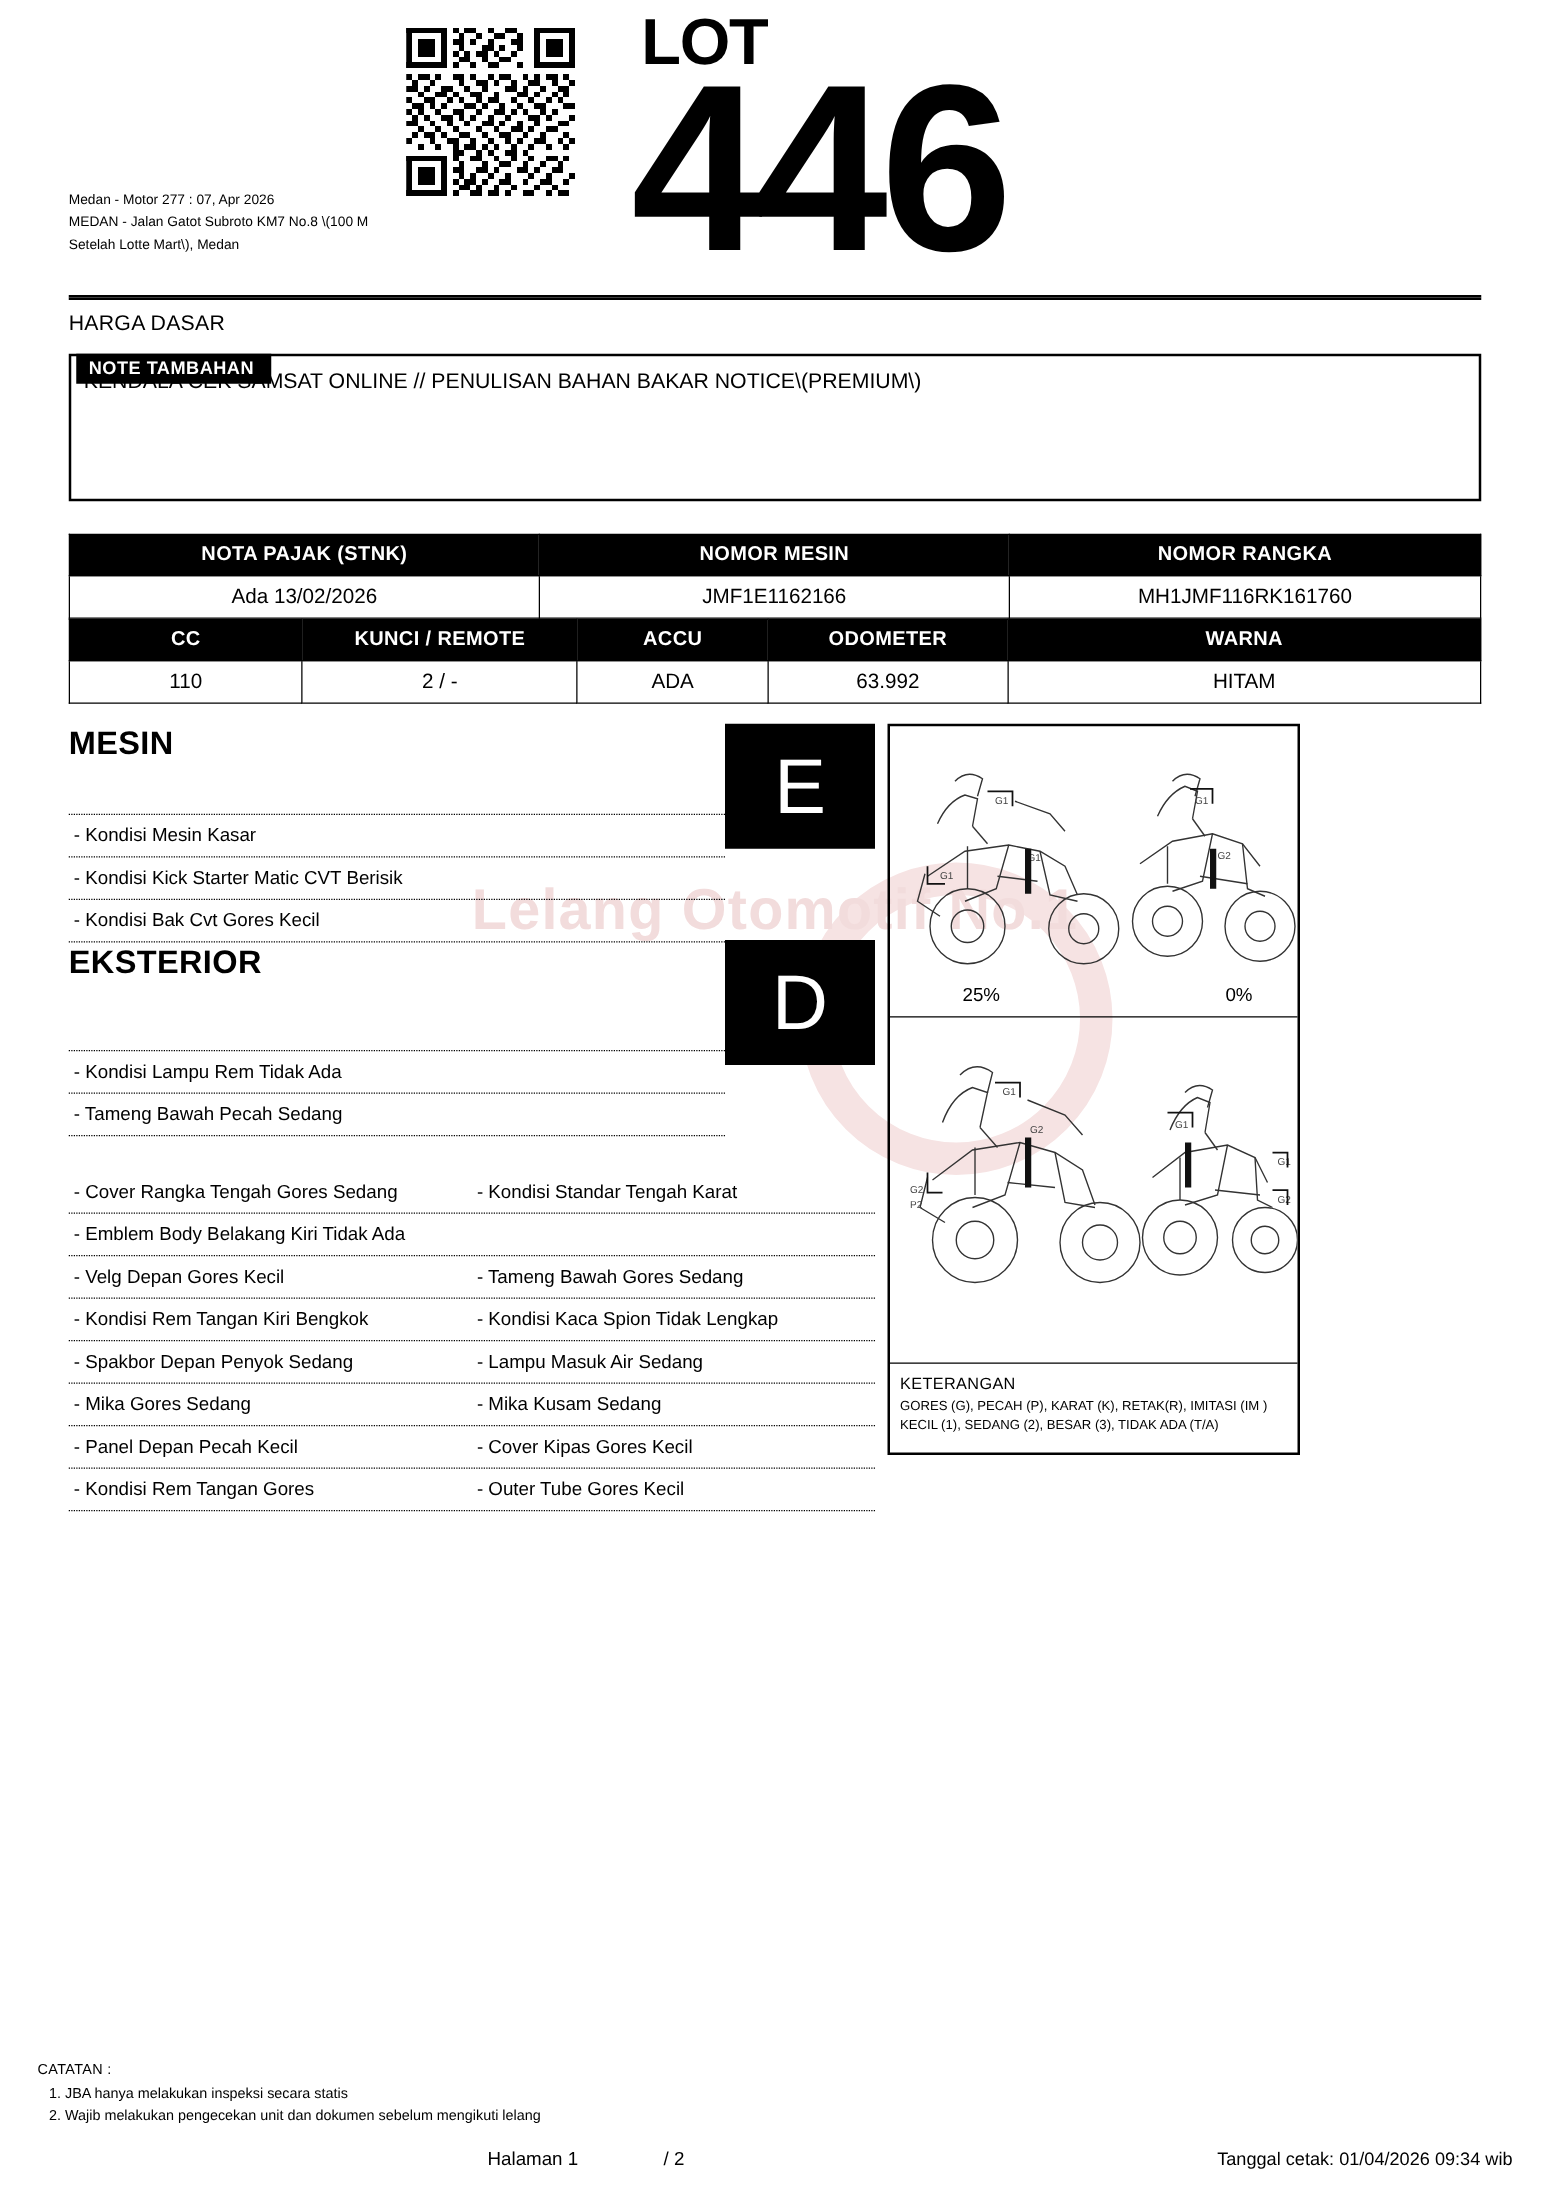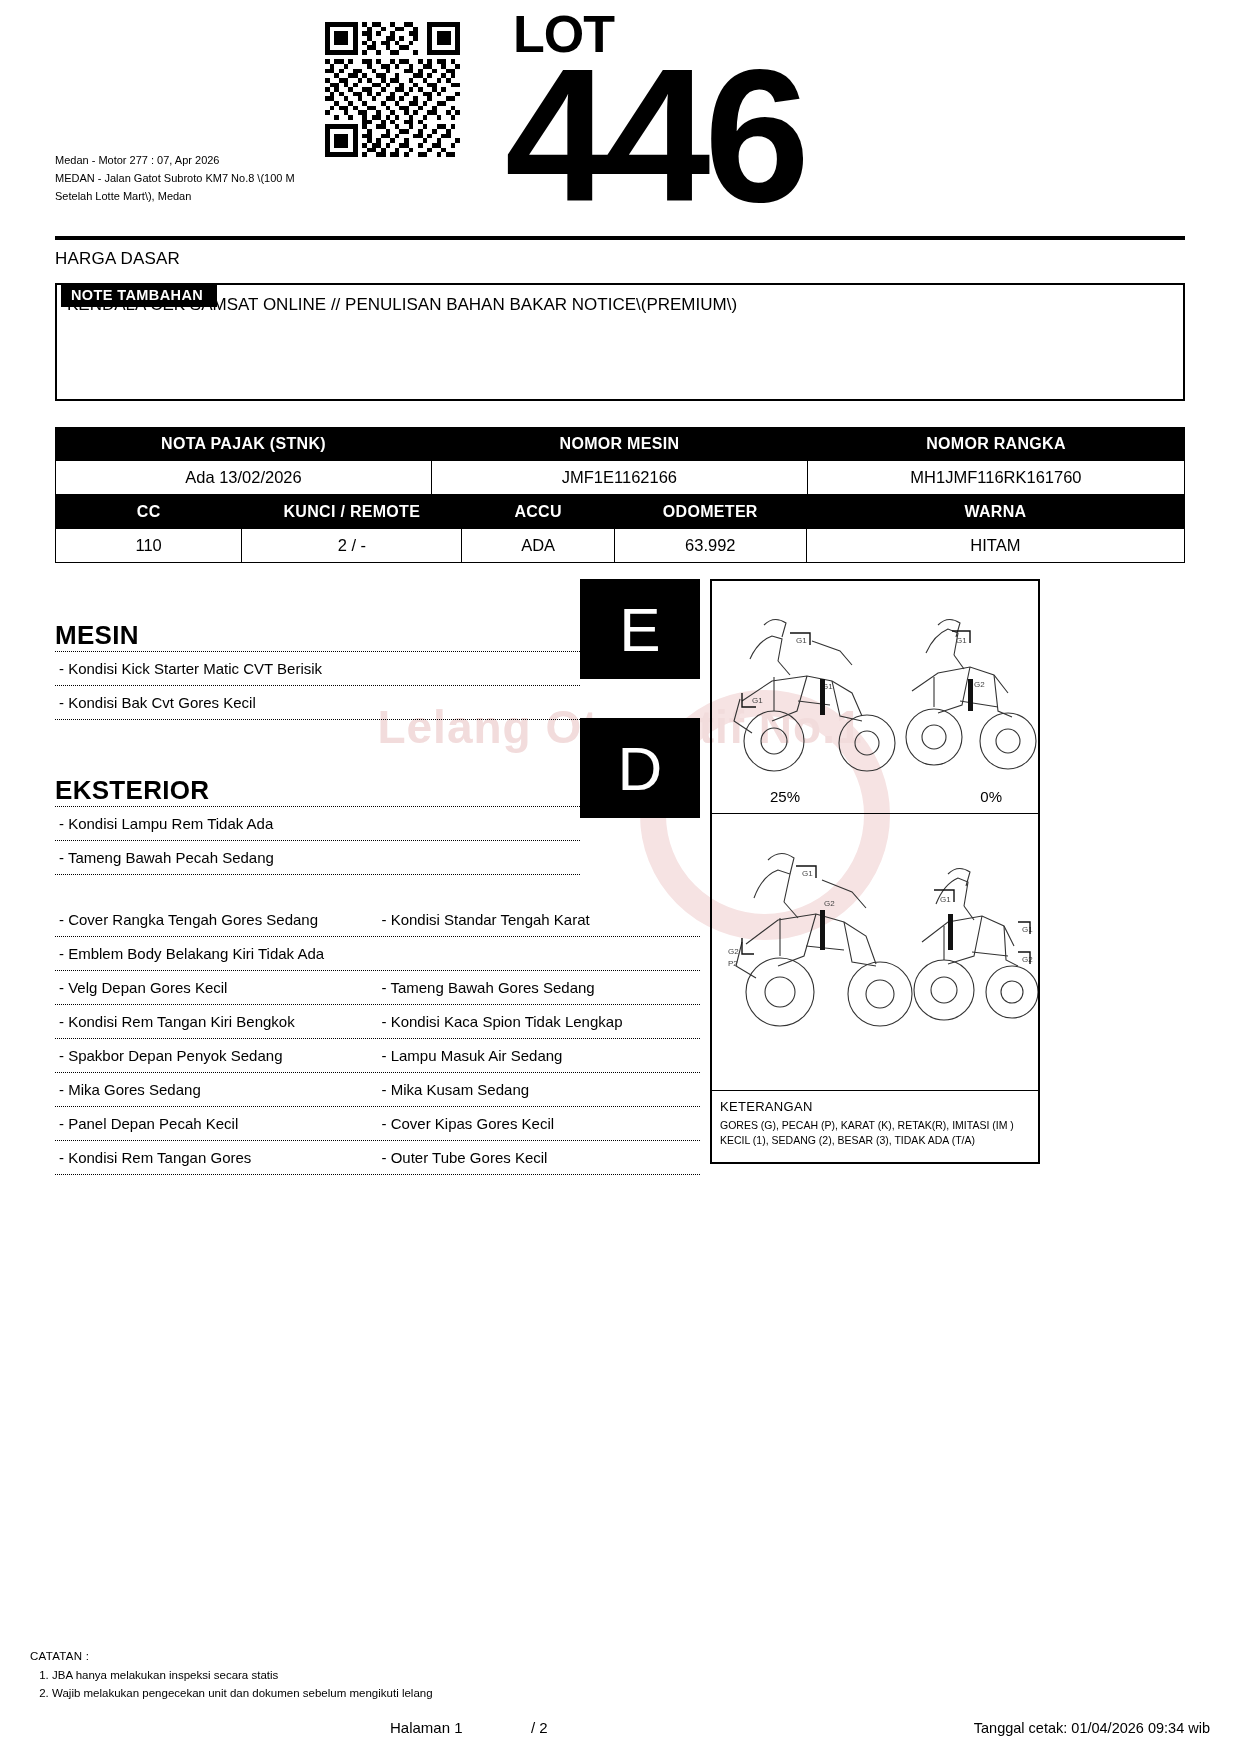--- a/index.html
+++ b/index.html
@@ -148,21 +148,21 @@
   }
 
   
   .body-area { display: flex; margin-top: 16px; gap: 10px; }
   .left-col { width: 645px; }
   .right-col { width: 330px; }
 
   .sec-head {
     position: relative;
     display: flex;
-    align-items: flex-end;
+    align-items: flex-start;
     height: 72px;
   }
   .sec-title {
     font-size: 26px;
     font-weight: bold;
     letter-spacing: 0.3px;
   }
   .grade {
     position: absolute;
     right: 0; top: 0;
@@ -541,20 +541,23 @@
     <div class="body-area">
 
       <div class="left-col">
 
         <div class="sec-head">
           <div class="sec-title">MESIN</div>
           <div class="grade">E</div>
         </div>
         <div class="items sec-rule-top" style="width:525px">
           <div class="item-row">
+            <div class="item full">- Kondisi Mesin Kasar</div>
+          </div>
+          <div class="item-row">
             <div class="item full">- Kondisi Kick Starter Matic CVT Berisik</div>
           </div>
           <div class="item-row">
             <div class="item full">- Kondisi Bak Cvt Gores Kecil</div>
           </div>
         </div>
 
         <div class="sec-head" style="height:86px">
           <div class="sec-title">EKSTERIOR</div>
           <div class="grade d">D</div>

